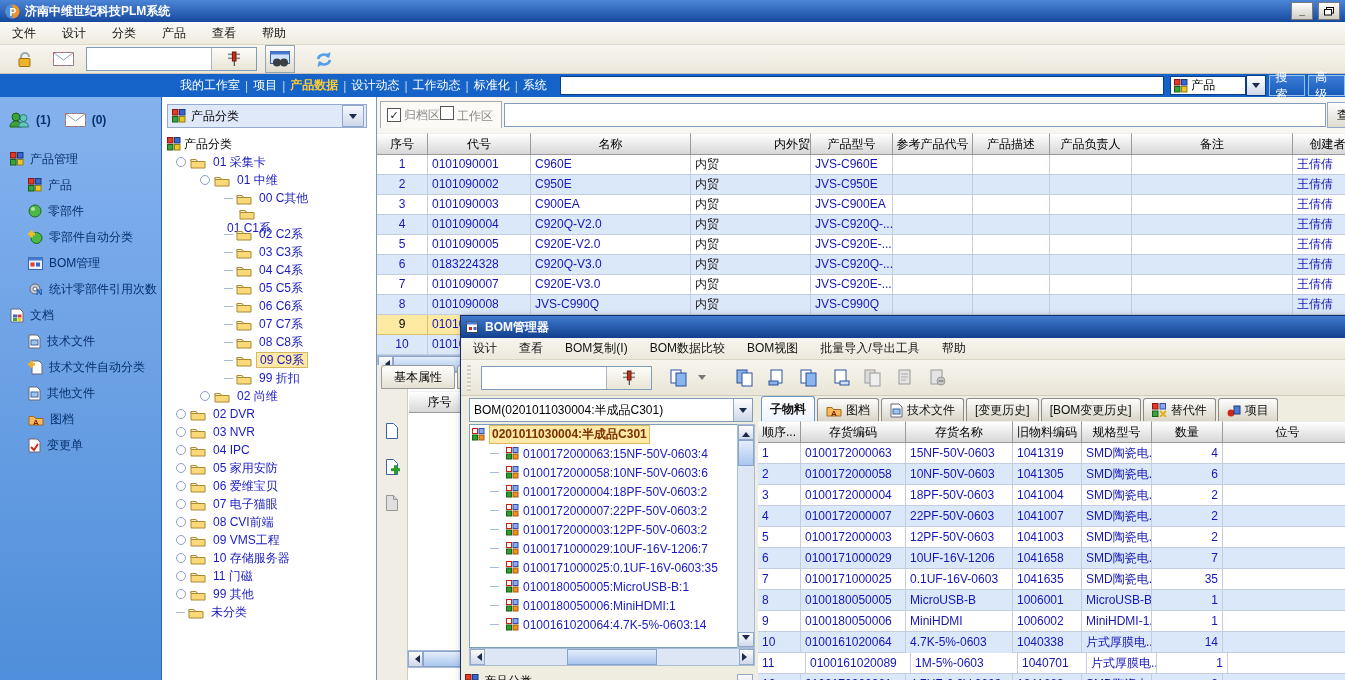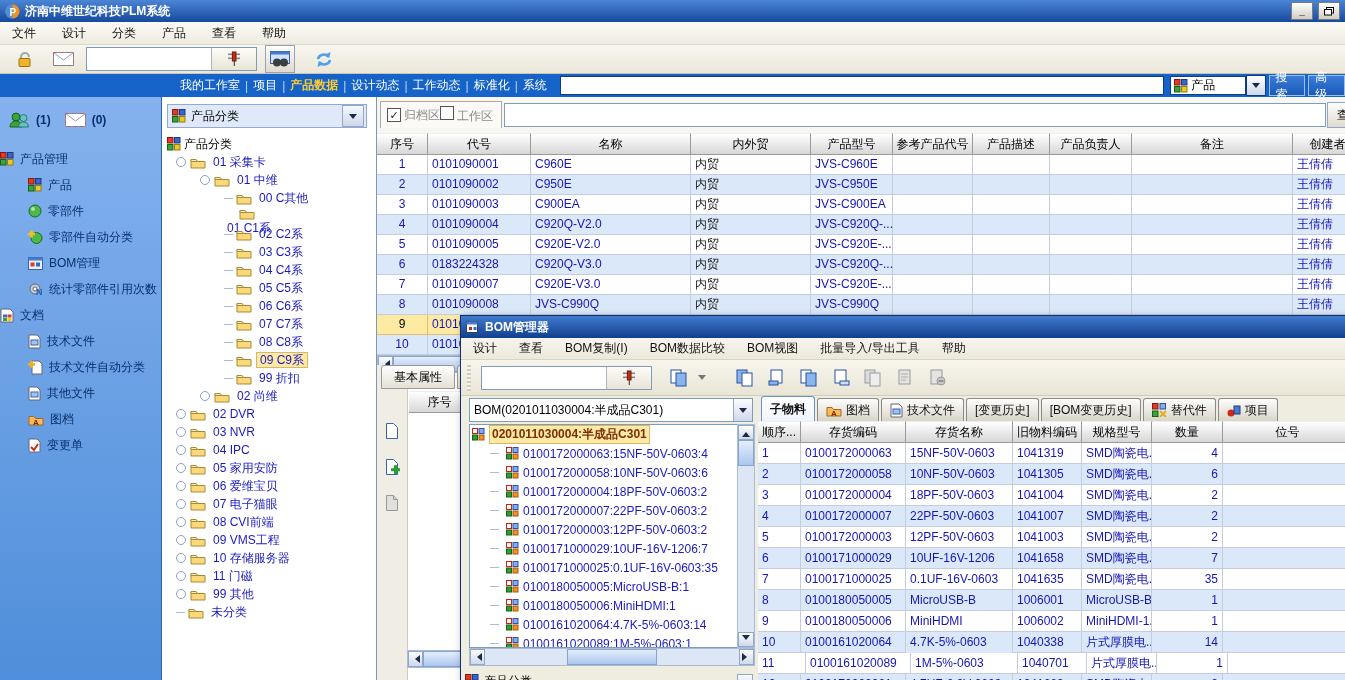--- a/index.html
+++ b/index.html
@@ -39,21 +39,21 @@
   .stripbtn{height:19px;padding:0 6px;border:1px solid #9cc0ee;background:linear-gradient(#3c7cd8,#1a5ab8);
     color:#fff;display:flex;align-items:center;margin-left:3px}
   .arr-d{width:0;height:0;border:4px solid transparent;border-top:5px solid #1a2a4a;margin-top:4px}
   .arr-u{width:0;height:0;border:4px solid transparent;border-bottom:5px solid #1a2a4a;margin-bottom:4px}
   .arr-l{width:0;height:0;border:4px solid transparent;border-right:5px solid #1a2a4a;margin-right:4px}
   .arr-r{width:0;height:0;border:4px solid transparent;border-left:5px solid #1a2a4a;margin-left:4px}
   
   .sidebar{left:0;top:97px;width:162px;height:583px;background:linear-gradient(180deg,#85b2ee,#4f8eda);
     border-right:1px solid #2f64ac;color:#08306c;overflow:hidden}
   .counters{display:flex;align-items:center;gap:6px;padding:9px 0 0 8px;height:28px;font-weight:bold}
-  .side-header{display:flex;align-items:center;gap:6px;height:26px;padding-left:0;white-space:nowrap}
+  .side-header{display:flex;align-items:center;gap:6px;height:26px;padding-left:10px;white-space:nowrap}
   .side-item{display:flex;align-items:center;gap:6px;height:26px;padding-left:28px;white-space:nowrap}
   
   .treepanel{left:162px;top:97px;width:215px;height:583px;background:#fff;border-right:1px solid #8096b4}
   .tp-header{position:absolute;left:5px;top:7px;width:200px;height:24px;background:#dfe9f9;
     border:1px solid #95aacd;display:flex;align-items:center;gap:5px;padding:0 2px 0 4px;box-sizing:border-box}
   .tp-drop{margin-left:auto;width:20px;height:20px;background:linear-gradient(#f4f8ff,#cfd8ea);
     border:1px solid #8fa8cc;display:flex;align-items:center;justify-content:center}
   .titem{position:absolute;height:18px;display:flex;align-items:center;white-space:nowrap;color:#1a1ac0}
   .titem .lbl{padding:0 3px;line-height:16px}
   .titem .lbl.sel{background:#ffe9a6;border:1px solid #d8b860;line-height:14px}
@@ -683,21 +683,21 @@
         <span><span class="chk">✓</span><span>归档区</span></span>
         <span><span class="chk"></span><span>工作区</span></span>
       </span>
       <span class="q-input"></span>
       <span class="q-btn">查</span>
     </div>
     <div class="hrow" id="main-head" style="left:0;top:36px">
         <span class="hcell" style="width: 51px;">序号</span>
         <span class="hcell" style="width: 103px;">代号</span>
         <span class="hcell" style="width: 160px;">名称</span>
-        <span class="hcell" style="width: 120px;">内外贸</span>
+        <span class="hcell" style="width: 120px; text-align: right;">内外贸</span>
         <span class="hcell" style="width: 82px;">产品型号</span>
         <span class="hcell" style="width: 80px;">参考产品代号</span>
         <span class="hcell" style="width: 77px;">产品描述</span>
         <span class="hcell" style="width: 82px;">产品负责人</span>
         <span class="hcell" style="width: 161px;">备注</span>
         <span class="hcell" style="width: 70px;">创建者</span>
       </div>
     <div id="main-rows">
         <div class="drow" style="left: 0px; top: 58px;">
           <span class="dcell num" style="width: 51px;">1</span>
@@ -1108,32 +1108,20 @@
           <span class="ico">
             <svg width="13" height="13">
               <rect x="0.5" y="0.5" width="5" height="5" fill="#fff" stroke="#cc2010"></rect>
               <rect x="7" y="0.5" width="5" height="5" fill="#88aaee" stroke="#3050a8"></rect>
               <rect x="0.5" y="7" width="5" height="5" fill="#2ca02c" stroke="#186018"></rect>
               <rect x="7" y="7" width="5" height="5" fill="#f29022" stroke="#a05c12"></rect>
             </svg>
           </span>
           <span class="lbl">0100161020064:4.7K-5%-0603:14</span>
         </div>
-        <div class="btitem child">
-          <span class="dash"></span>
-          <span class="ico">
-            <svg width="13" height="13">
-              <rect x="0.5" y="0.5" width="5" height="5" fill="#fff" stroke="#cc2010"></rect>
-              <rect x="7" y="0.5" width="5" height="5" fill="#88aaee" stroke="#3050a8"></rect>
-              <rect x="0.5" y="7" width="5" height="5" fill="#2ca02c" stroke="#186018"></rect>
-              <rect x="7" y="7" width="5" height="5" fill="#f29022" stroke="#a05c12"></rect>
-            </svg>
-          </span>
-          <span class="lbl">0100161020089:1M-5%-0603:1</span>
-        </div>
       </div>
     <div class="sb bom-vsb" style="display:flex">
       <span class="sb-btn">
           <span class="arr-u" style="margin:0"></span>
         </span>
       <span class="sb-thumb" style="width:100%;height:26px"></span>
       <span style="flex:1"></span>
       <span class="sb-btn">
           <span class="arr-d" style="margin:0"></span>
         </span>

